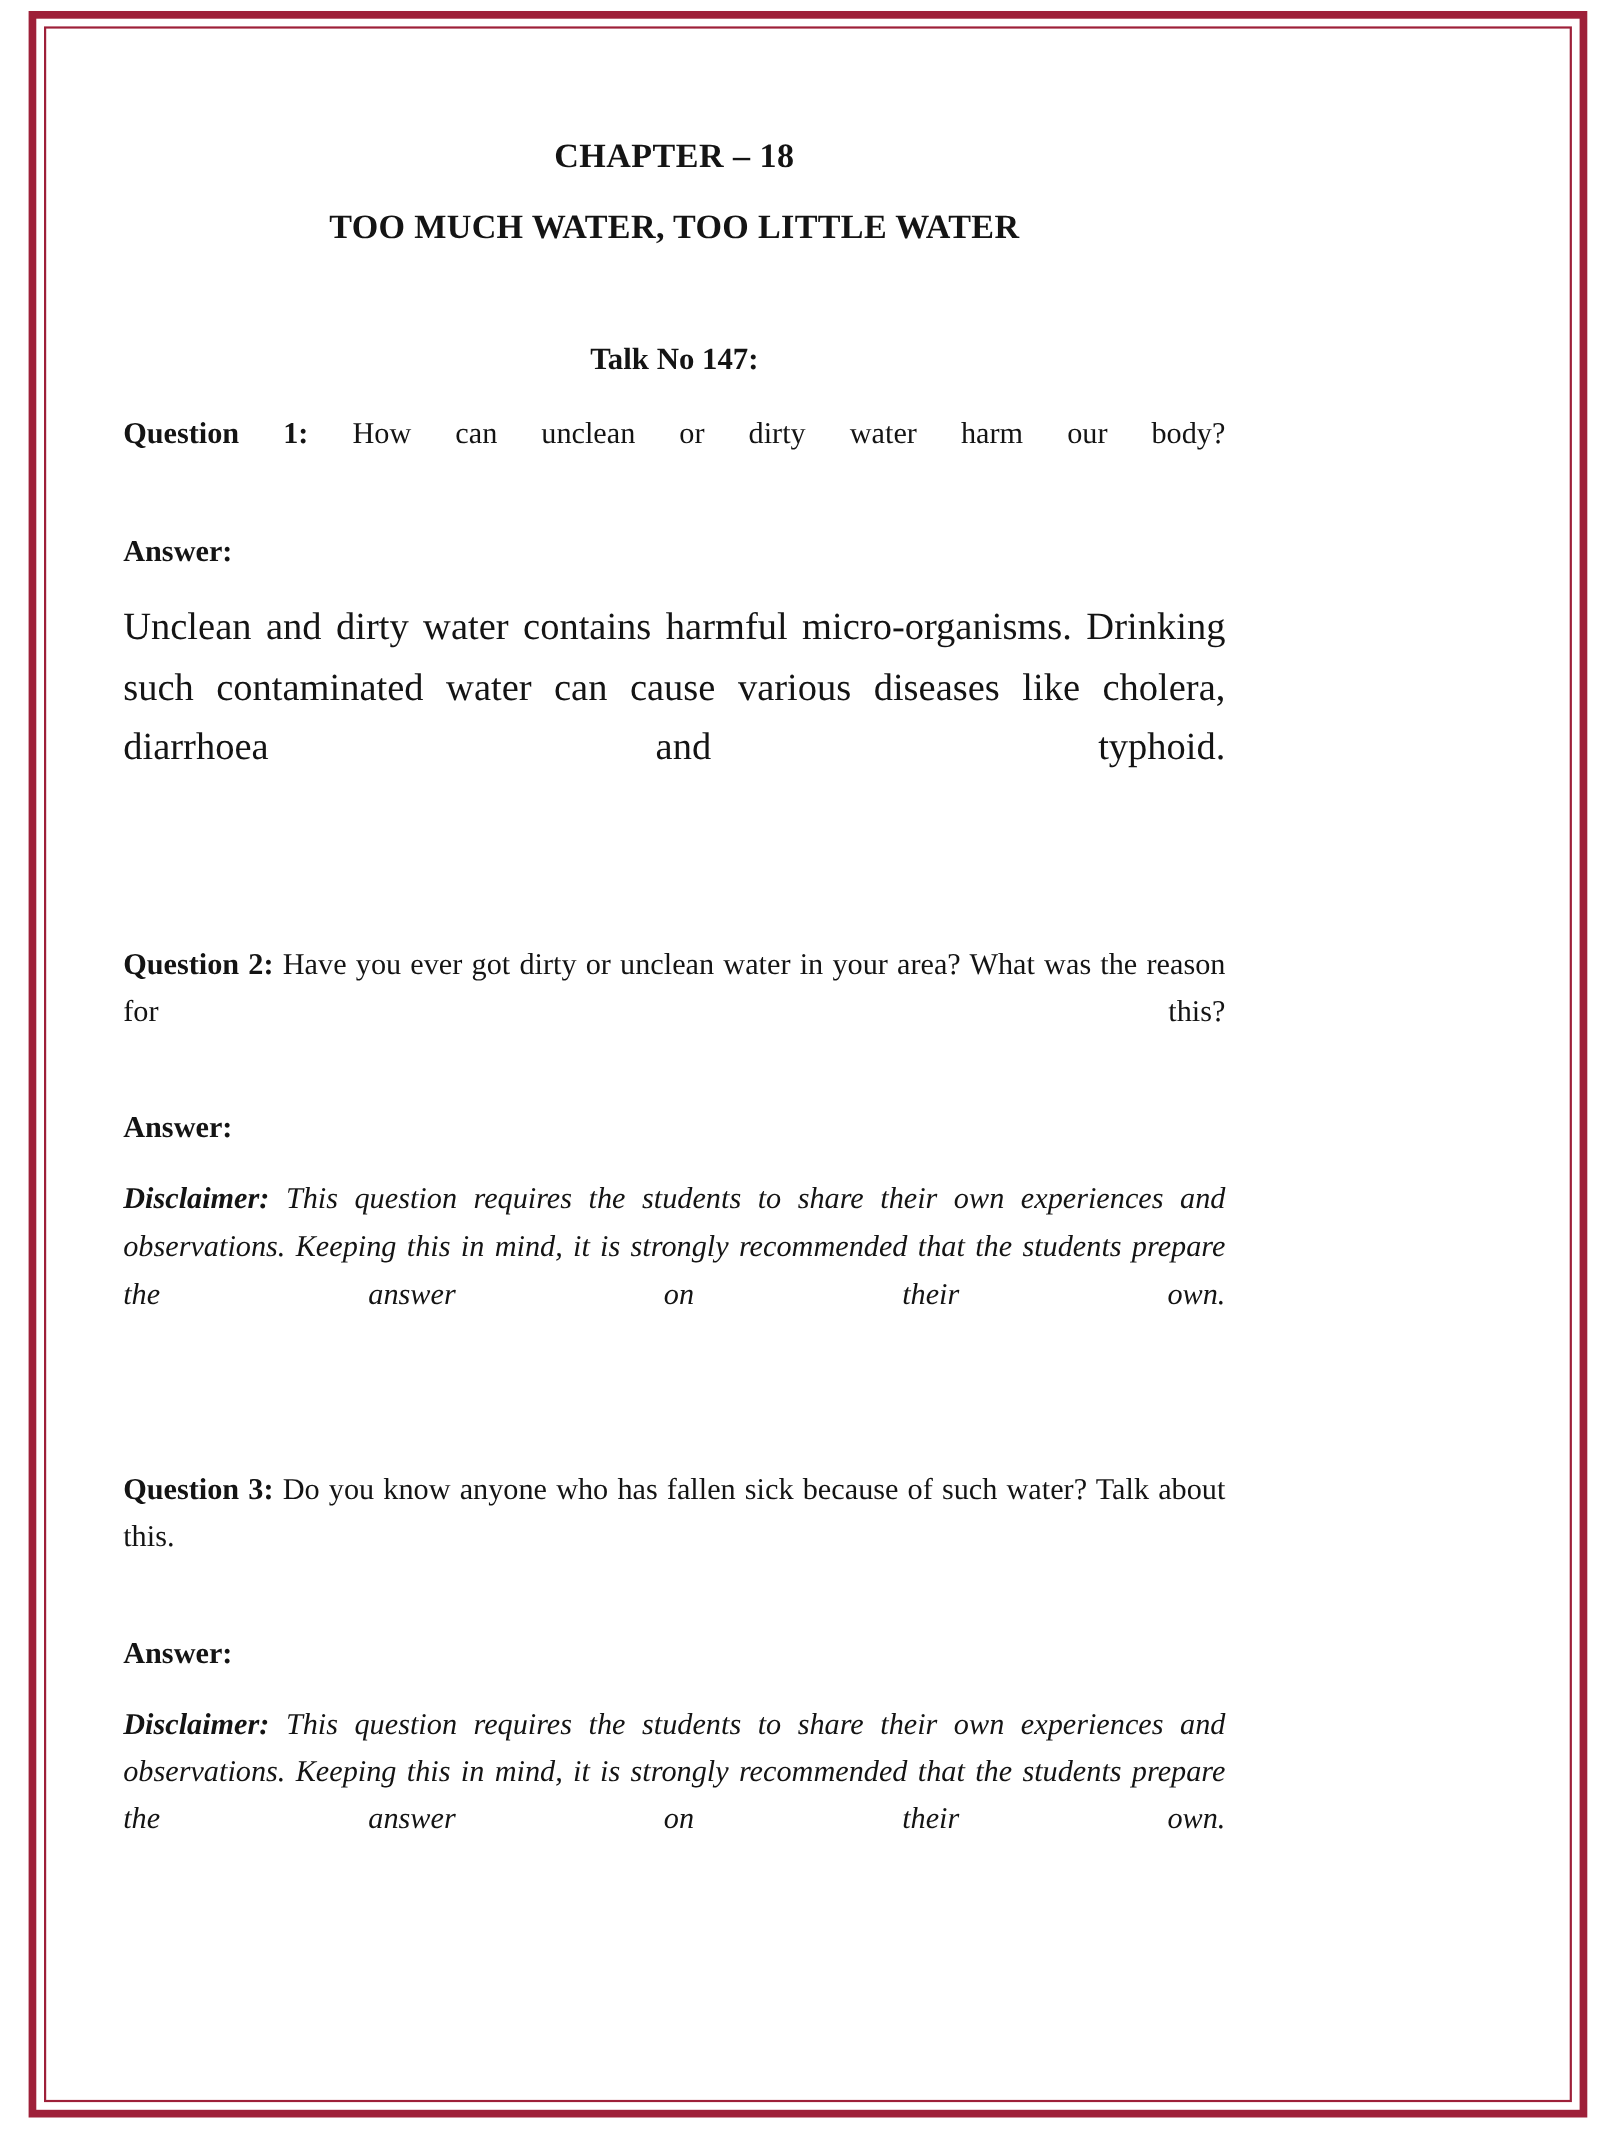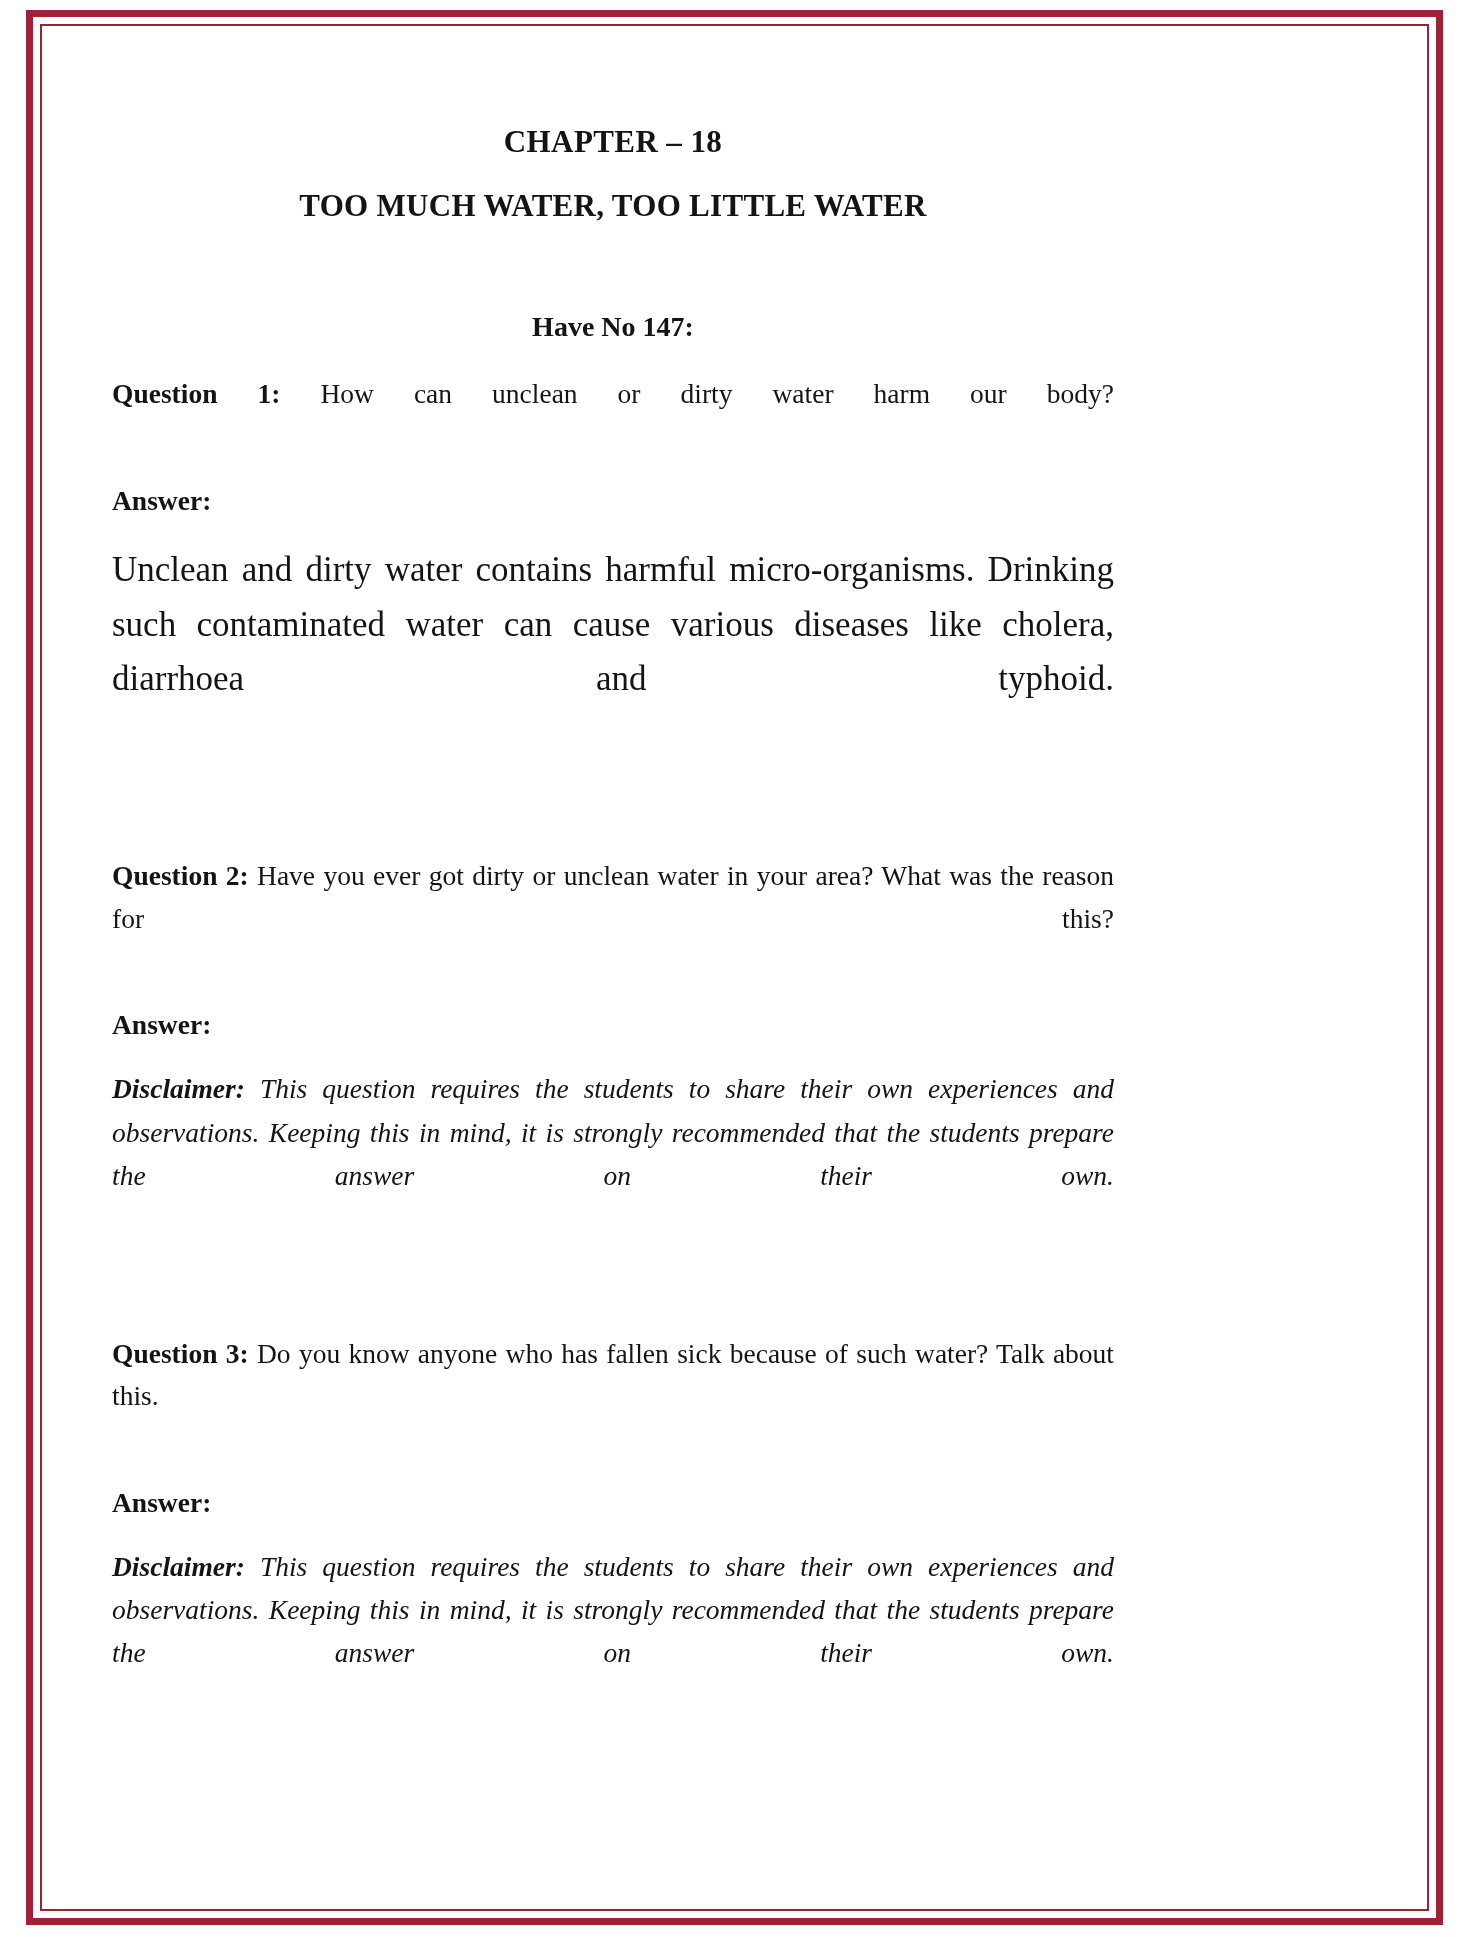--- a/index.html
+++ b/index.html
@@ -142,21 +142,21 @@
 
   <div class="frame-outer"></div>
   <div class="frame-inner"></div>
 
   <div class="content">
 
     <h1 class="doc-title">CHAPTER – 18</h1>
 
     <h2 class="doc-subtitle">TOO MUCH WATER, TOO LITTLE WATER</h2>
 
-    <p class="page-no">Have No 147:</p>
+    <p class="page-no">Talk No 147:</p>
 
     <section class="qa-block">
       <p class="question"><span class="lead">Question 1:</span><span> How can unclean or dirty water harm our body?</span></p>
 
       <p class="answer-label">Answer:</p>
 
       <p class="answer-body">Unclean and dirty water contains harmful micro-organisms. Drinking such contaminated water can cause various diseases like cholera, diarrhoea and typhoid.</p>
     </section>
 
     <section class="qa-block spaced">

